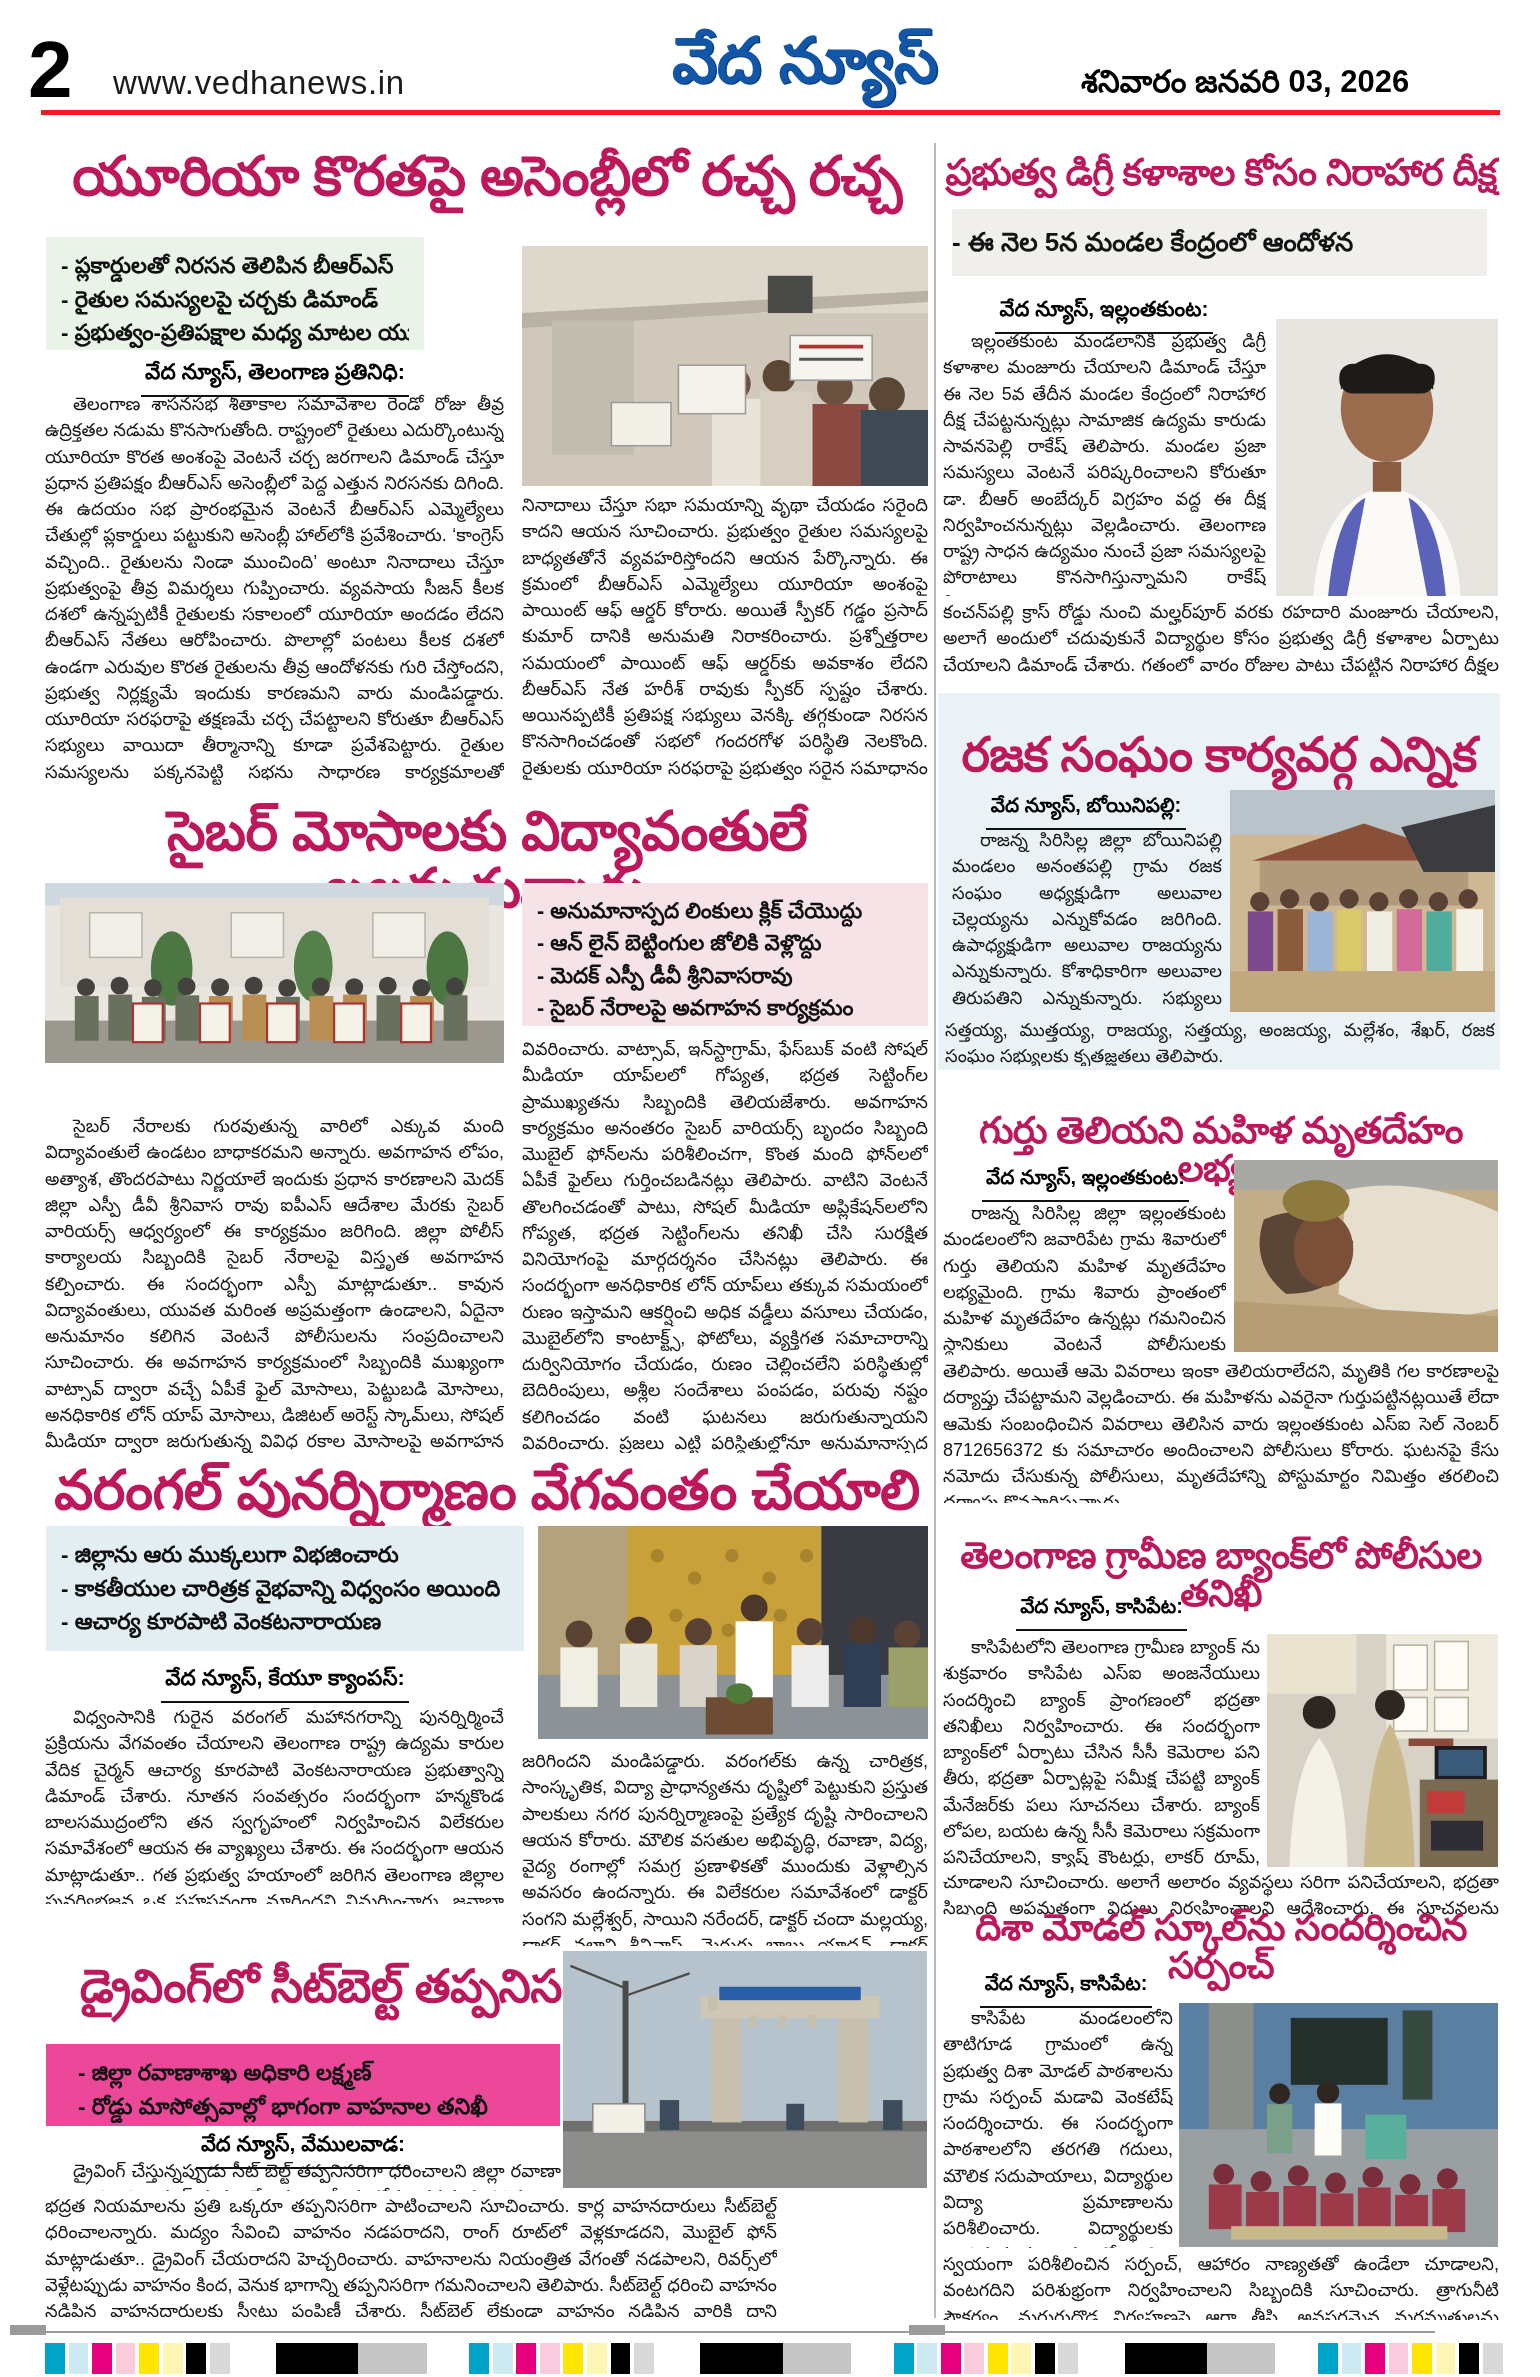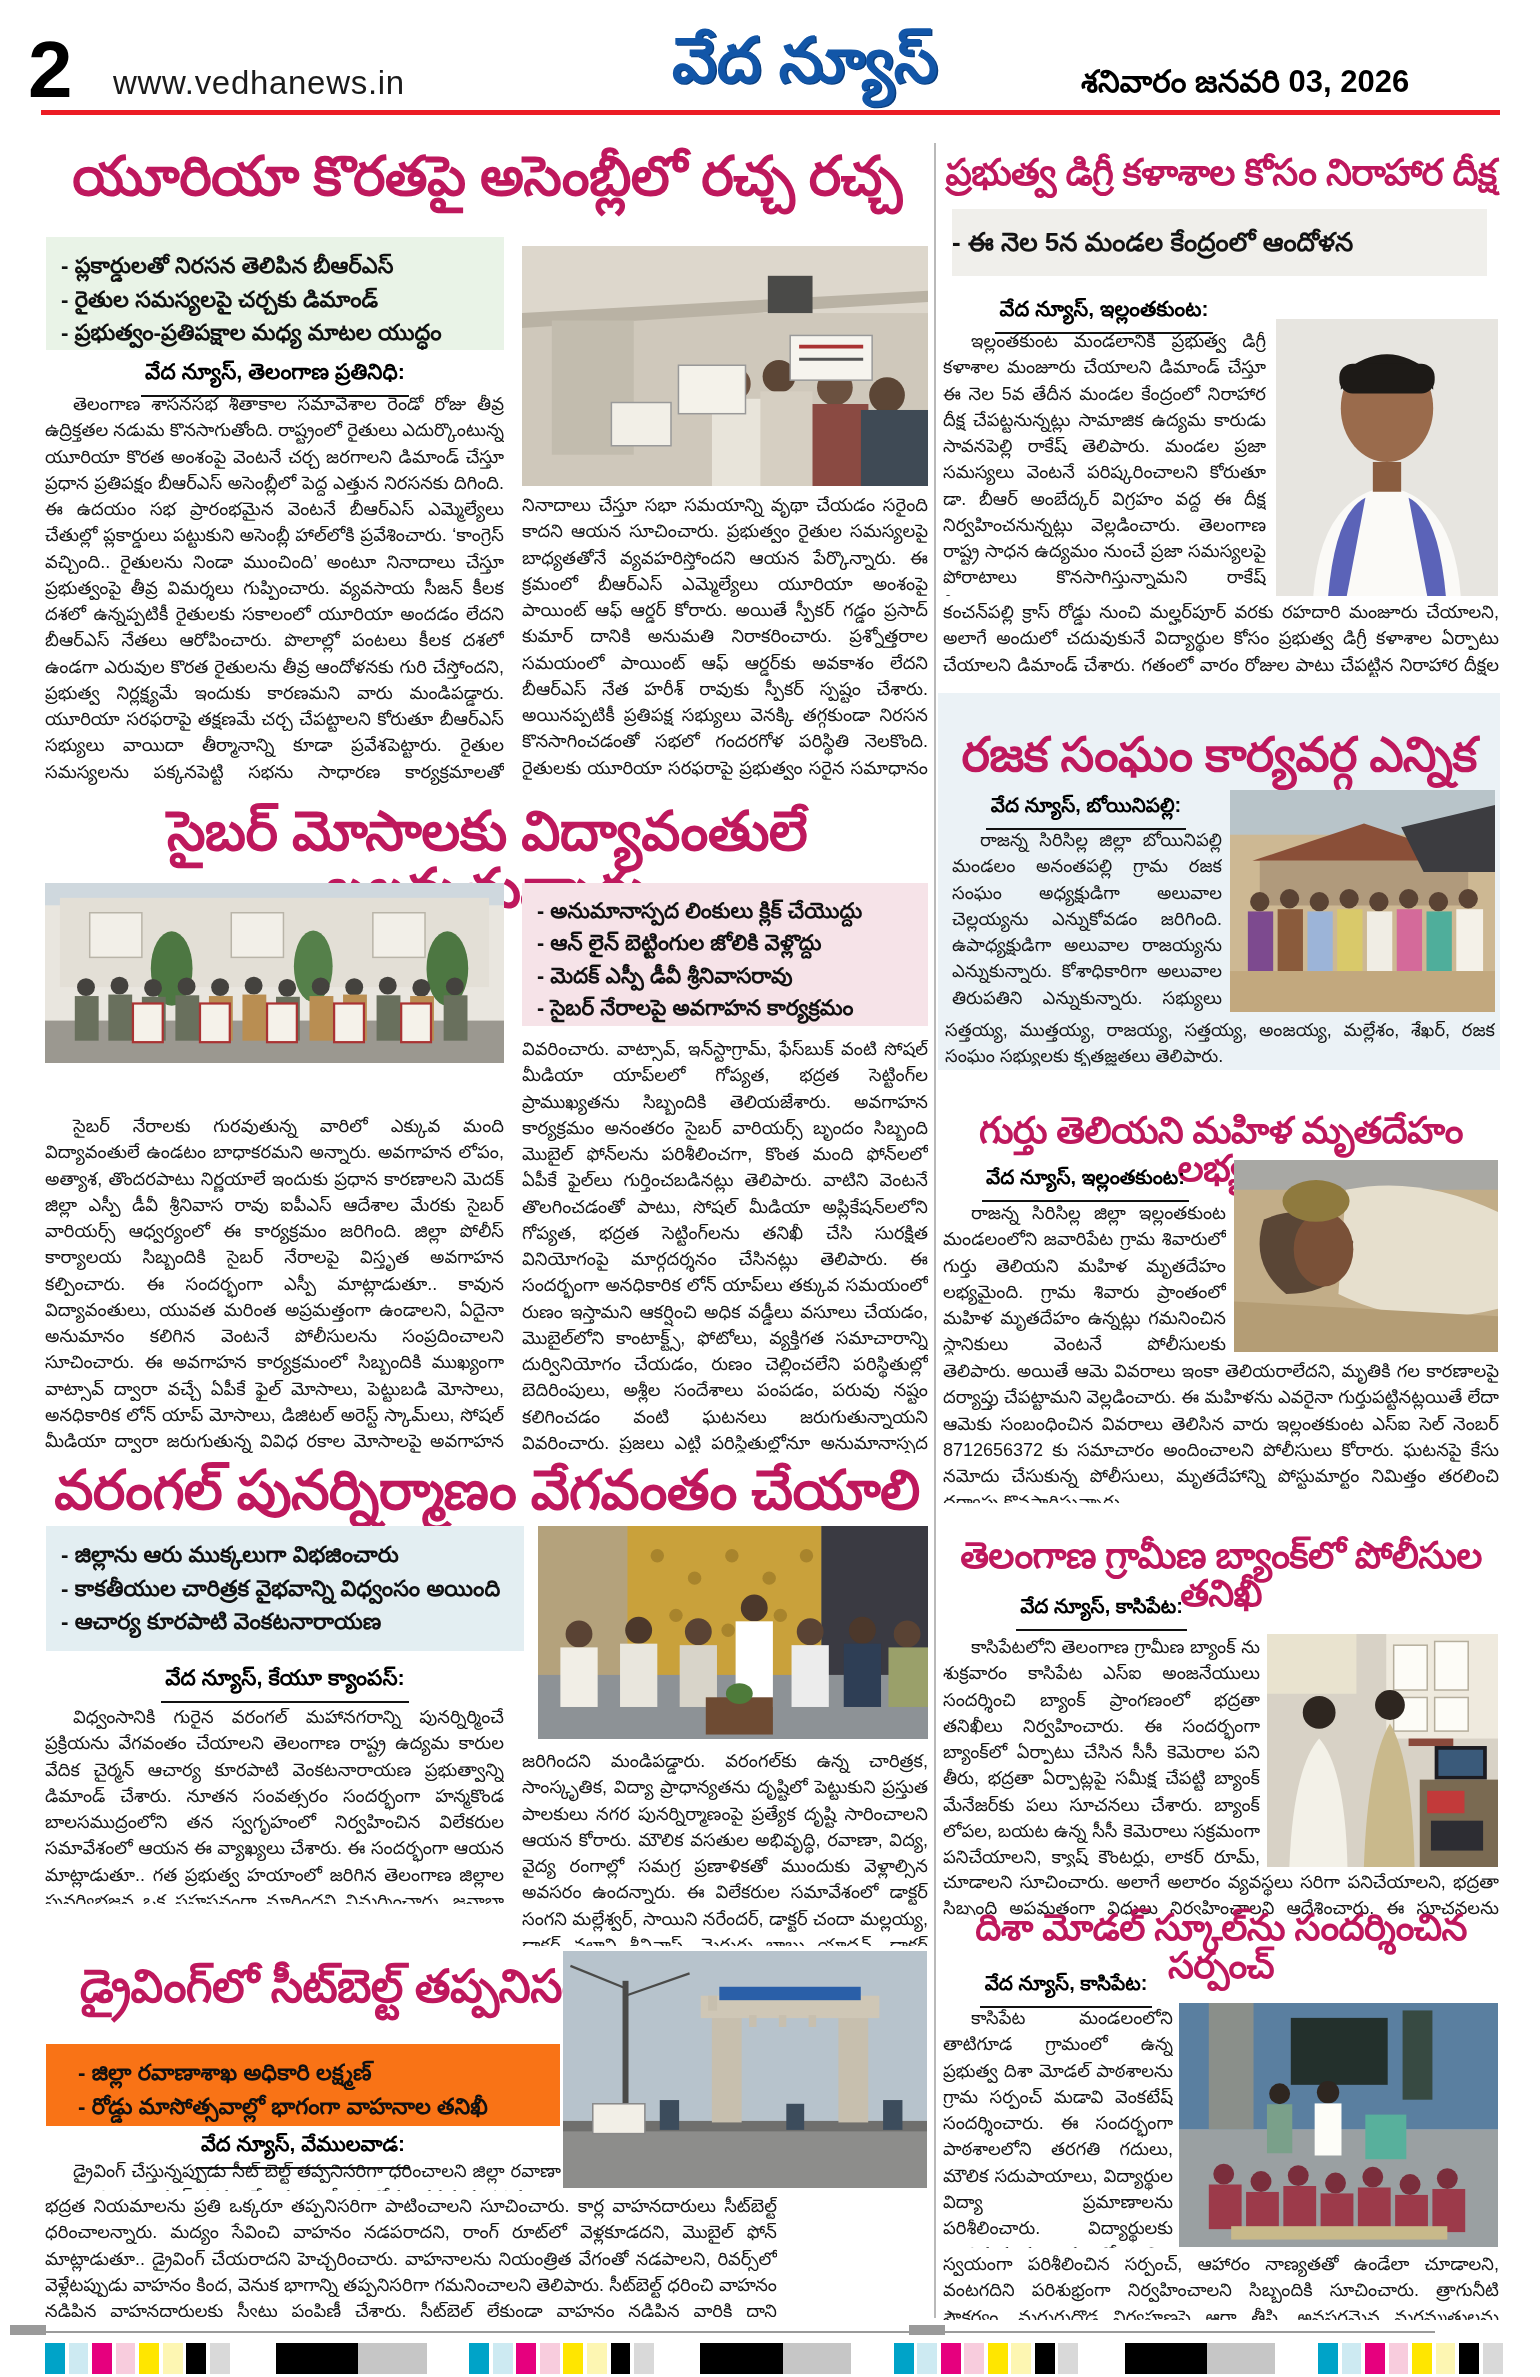--- a/index.html
+++ b/index.html
@@ -48,21 +48,21 @@
 <div class="page">
 
   <div class="abs page-num" style="left:28px;top:30px;">2</div>
   <div class="abs site-url" style="left:113px;top:64px;">www.vedhanews.in</div>
   <div class="abs logo" style="left:635px;top:24px;">వేద న్యూస్</div>
   <div class="abs date" style="left:1081px;top:64px;">శనివారం జనవరి 03, 2026</div>
   <div class="abs red-line" style="left:41px;top:110px;width:1459px;"></div>
   <div class="abs v-divider" style="left:934px;top:143px;height:2175px;"></div>
 
   <div class="abs headline h-main" style="left:45px;top:148px;width:884px;">యూరియా కొరతపై అసెంబ్లీలో రచ్చ రచ్చ</div>
-  <div class="abs bulletbox" style="left:46px;top:237px;width:458px;height:113px;background:#e9f3e7;">
+  <div class="abs bulletbox" style="left:46px;top:237px;width:378px;height:113px;background:#e9f3e7;">
     <div class="bullet">- ప్లకార్డులతో నిరసన తెలిపిన బీఆర్ఎస్</div>
     <div class="bullet">- రైతుల సమస్యలపై చర్చకు డిమాండ్</div>
     <div class="bullet">- ప్రభుత్వం-ప్రతిపక్షాల మధ్య మాటల యుద్ధం</div>
   </div>
   <div class="abs byline-wrap" style="left:46px;top:359px;width:458px;">
     <span class="byline">వేద న్యూస్, తెలంగాణ ప్రతినిధి:</span>
   </div>
   <div class="abs photo" style="left:522px;top:246px;width:406px;height:240px;">
     <svg viewBox="0 0 545 322" preserveAspectRatio="none">
       <rect width="545" height="322" fill="#cfc8bb"></rect>
@@ -217,21 +217,21 @@
       <line x1="84" y1="50" x2="10" y2="20" stroke="#4a4a48" stroke-width="3"></line>
       <line x1="84" y1="60" x2="170" y2="30" stroke="#4a4a48" stroke-width="3"></line>
       <g fill="#3c4c5c">
         <rect x="130" y="200" width="26" height="40"></rect>
           <rect x="300" y="205" width="24" height="35"></rect>
         <rect x="430" y="200" width="26" height="40"></rect>
       </g>
       <rect x="40" y="205" width="70" height="40" fill="#f2efe7" stroke="#888" stroke-width="2"></rect>
     </svg>
   </div>
-  <div class="abs bulletbox" style="left:46px;top:2044px;width:514px;height:82px;background:#f97316;padding-left:32px;">
+  <div class="abs bulletbox" style="left:46px;top:2044px;width:514px;height:82px;background:#ec4899;padding-left:32px;">
     <div class="bullet">- జిల్లా రవాణాశాఖ అధికారి లక్ష్మణ్</div>
     <div class="bullet">- రోడ్డు మాసోత్సవాల్లో భాగంగా వాహనాల తనిఖీ</div>
   </div>
   <div class="abs byline-wrap" style="left:46px;top:2132px;width:514px;">
     <span class="byline" style="font-size:21px;">వేద న్యూస్, వేములవాడ:</span>
   </div>
   <div class="abs bodytext first-indent" style="left:45px;top:2158px;width:516px;height:33px;">డ్రైవింగ్ చేస్తున్నప్పుడు సీట్ బెల్ట్ తప్పనిసరిగా ధరించాలని జిల్లా రవాణా శాఖ అధికారి లక్ష్మణ్ స్పష్టం చేశారు. జాతీయ రోడ్డు భద్రత మాసోత్సవాల సందర్భంగా జిల్లా రవాణా శాఖ సిబ్బంది శుక్రవారం వేములవాడ కమాన్ వద్ద కార్లను తనిఖీ చేశారు. ఈ సందర్భంగా లక్ష్మణ్ మాట్లాడుతూ.. ట్రాఫిక్, రోడ్డు</div>
   <div class="abs bodytext" style="left:45px;top:2193px;width:732px;height:124px;">భద్రత నియమాలను ప్రతి ఒక్కరూ తప్పనిసరిగా పాటించాలని సూచించారు. కార్ల వాహనదారులు సీట్‌బెల్ట్ ధరించాలన్నారు. మద్యం సేవించి వాహనం నడపరాదని, రాంగ్ రూట్‌లో వెళ్లకూడదని, మొబైల్ ఫోన్ మాట్లాడుతూ.. డ్రైవింగ్ చేయరాదని హెచ్చరించారు. వాహనాలను నియంత్రిత వేగంతో నడపాలని, రివర్స్‌లో వెళ్లేటప్పుడు వాహనం కింద, వెనుక భాగాన్ని తప్పనిసరిగా గమనించాలని తెలిపారు. సీట్‌బెల్ట్ ధరించి వాహనం నడిపిన వాహనదారులకు స్వీట్లు పంపిణీ చేశారు. సీట్‌బెల్ట్ లేకుండా వాహనం నడిపిన వారికి దాని ప్రాముఖ్యతను వివరించారు. వాహనాలకు రోడ్డు భద్రతా స్టిక్కర్లు అతికించి, సీట్‌బెల్ట్‌తోనే డ్రైవింగ్ చేస్తామని వాహనదారులతో రోడ్డు భద్రత మాసోత్సవాల ప్రతిజ్ఞ చేయించారు. ఈ కార్యక్రమంలో వేములవాడ ట్రాఫిక్ ఎస్ఐ రాజు, మోటారు వాహనాల తనిఖీ అధికారి వంశీధర్, మోటారు వాహనాల సహాయక తనిఖీ అధికారి రజని, వృక్షిరాజ్ వర్మ తదితరులు పాల్గొన్నారు.</div>
 
   <div class="abs headline h-right" style="left:943px;top:154px;width:556px;">ప్రభుత్వ డిగ్రీ కళాశాల కోసం నిరాహార దీక్ష</div>

